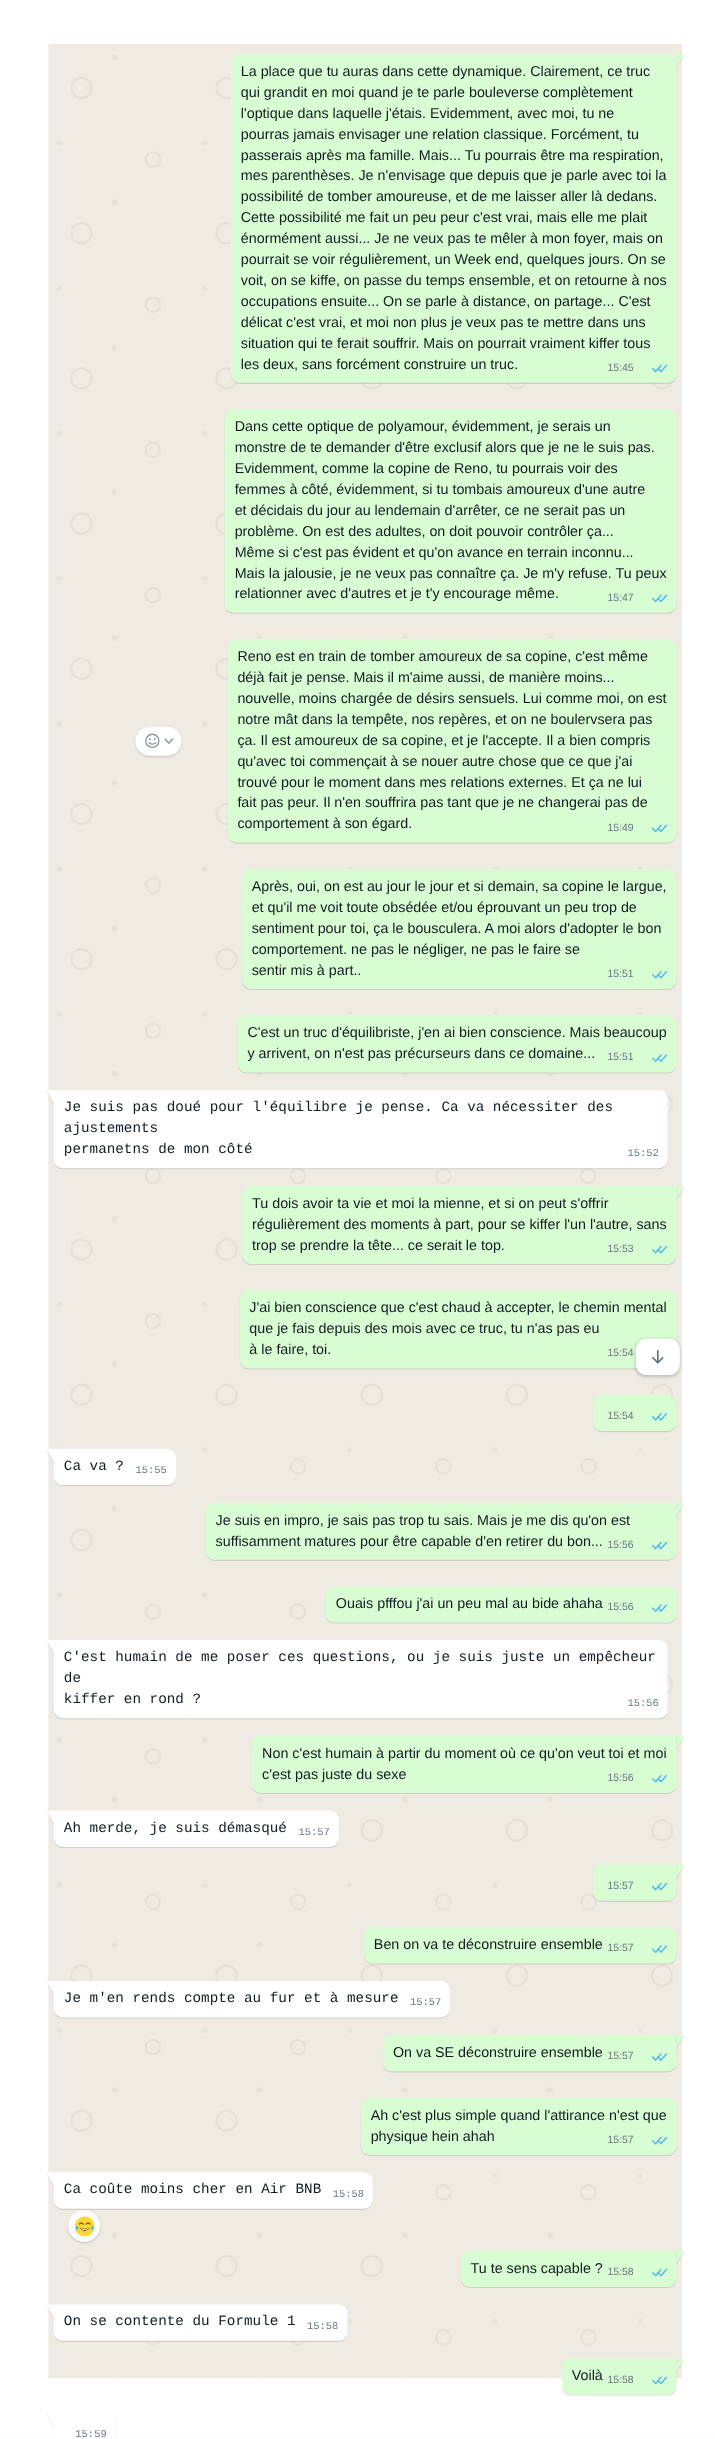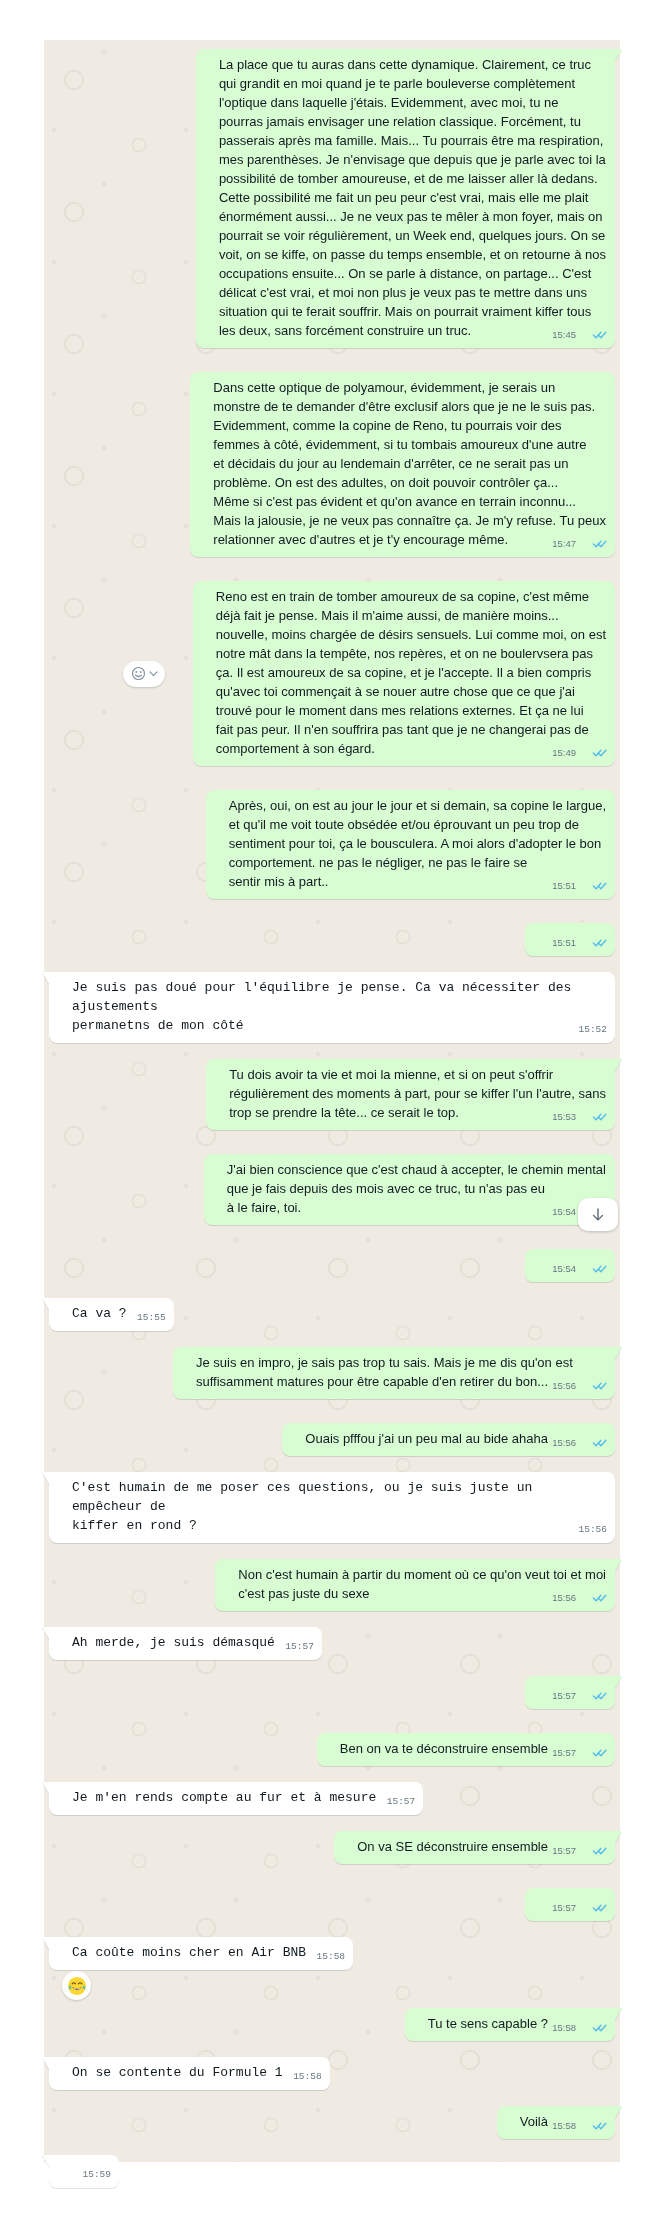--- a/index.html
+++ b/index.html
@@ -19,21 +19,21 @@
   }
   .row{display:flex;position:relative;margin-top:16px;}
   .row:first-child{margin-top:0;}
   .row.same-prev{margin-top:24px;}
   .row.has-reaction{margin-bottom:38px;}
   .row.sent{justify-content:flex-end;}
   .row.received{justify-content:flex-start;font-family:Liberation Mono, monospace;}
   .bubble{
     position:relative;max-width:540px;
     border-radius:8px;
-    padding:6px 9px 8px 23px;
+    padding:6px 9px 8px 9px;
     box-shadow:0 1px .5px rgba(11,20,26,.13);
     font-size:13px;line-height:19px;color:#111b21;
   }
   .bubble.sent{background:#d9fdd3;}
   .bubble.received{background:#ffffff;}
   .bubble.tail-on.sent{border-top-right-radius:0;}
   .bubble.tail-on.received{border-top-left-radius:0;}
   .tail{position:absolute;top:0;width:0;height:0;border-bottom:12px solid rgba(0,0,0,0);}
   .sent .tail{right:-7px;border-left:7px solid #d9fdd3;filter:drop-shadow(0 1px .5px rgba(11,20,26,.13));}
   .received .tail{left:-7px;border-right:7px solid #ffffff;filter:drop-shadow(0 1px .5px rgba(11,20,26,.13));}
@@ -171,21 +171,22 @@
     <path d="M1.2 5.6 L4.2 8.6 L9.6 2.4" fill="none" stroke="#53bdeb" stroke-width="1.5" stroke-linecap="round" stroke-linejoin="round"></path>
     <path d="M6.6 5.6 L9.6 8.6 L15 2.4" fill="none" stroke="#53bdeb" stroke-width="1.5" stroke-linecap="round" stroke-linejoin="round"></path>
   </svg>
           </span>
         </span>
     </div>
   </div>
     <div class="row sent same-prev">
     <div class="bubble sent">
       
-      <span class="meta-spacer"></span>
+      <span class="msg-text">C'est un truc d'équilibriste, j'en ai bien conscience. Mais beaucoup
+y arrivent, on n'est pas précurseurs dans ce domaine...</span><span class="meta-spacer"></span>
       <span class="meta">
         <span class="time">15:51</span>
       <span class="ticks">
             <svg id="svg-ticks" width="15" height="10" viewBox="0 0 16 11">
     <path d="M1.2 5.6 L4.2 8.6 L9.6 2.4" fill="none" stroke="#53bdeb" stroke-width="1.5" stroke-linecap="round" stroke-linejoin="round"></path>
     <path d="M6.6 5.6 L9.6 8.6 L15 2.4" fill="none" stroke="#53bdeb" stroke-width="1.5" stroke-linecap="round" stroke-linejoin="round"></path>
   </svg>
           </span>
         </span>
     </div>
@@ -380,21 +381,22 @@
     <path d="M1.2 5.6 L4.2 8.6 L9.6 2.4" fill="none" stroke="#53bdeb" stroke-width="1.5" stroke-linecap="round" stroke-linejoin="round"></path>
     <path d="M6.6 5.6 L9.6 8.6 L15 2.4" fill="none" stroke="#53bdeb" stroke-width="1.5" stroke-linecap="round" stroke-linejoin="round"></path>
   </svg>
           </span>
         </span>
     </div>
   </div>
     <div class="row sent same-prev">
     <div class="bubble sent">
       
-      <span class="meta-spacer"></span>
+      <span class="msg-text">Ah c'est plus simple quand l'attirance n'est que
+physique hein ahah</span><span class="meta-spacer"></span>
       <span class="meta">
         <span class="time">15:57</span>
       <span class="ticks">
             <svg id="svg-ticks" width="15" height="10" viewBox="0 0 16 11">
     <path d="M1.2 5.6 L4.2 8.6 L9.6 2.4" fill="none" stroke="#53bdeb" stroke-width="1.5" stroke-linecap="round" stroke-linejoin="round"></path>
     <path d="M6.6 5.6 L9.6 8.6 L15 2.4" fill="none" stroke="#53bdeb" stroke-width="1.5" stroke-linecap="round" stroke-linejoin="round"></path>
   </svg>
           </span>
         </span>
     </div>

